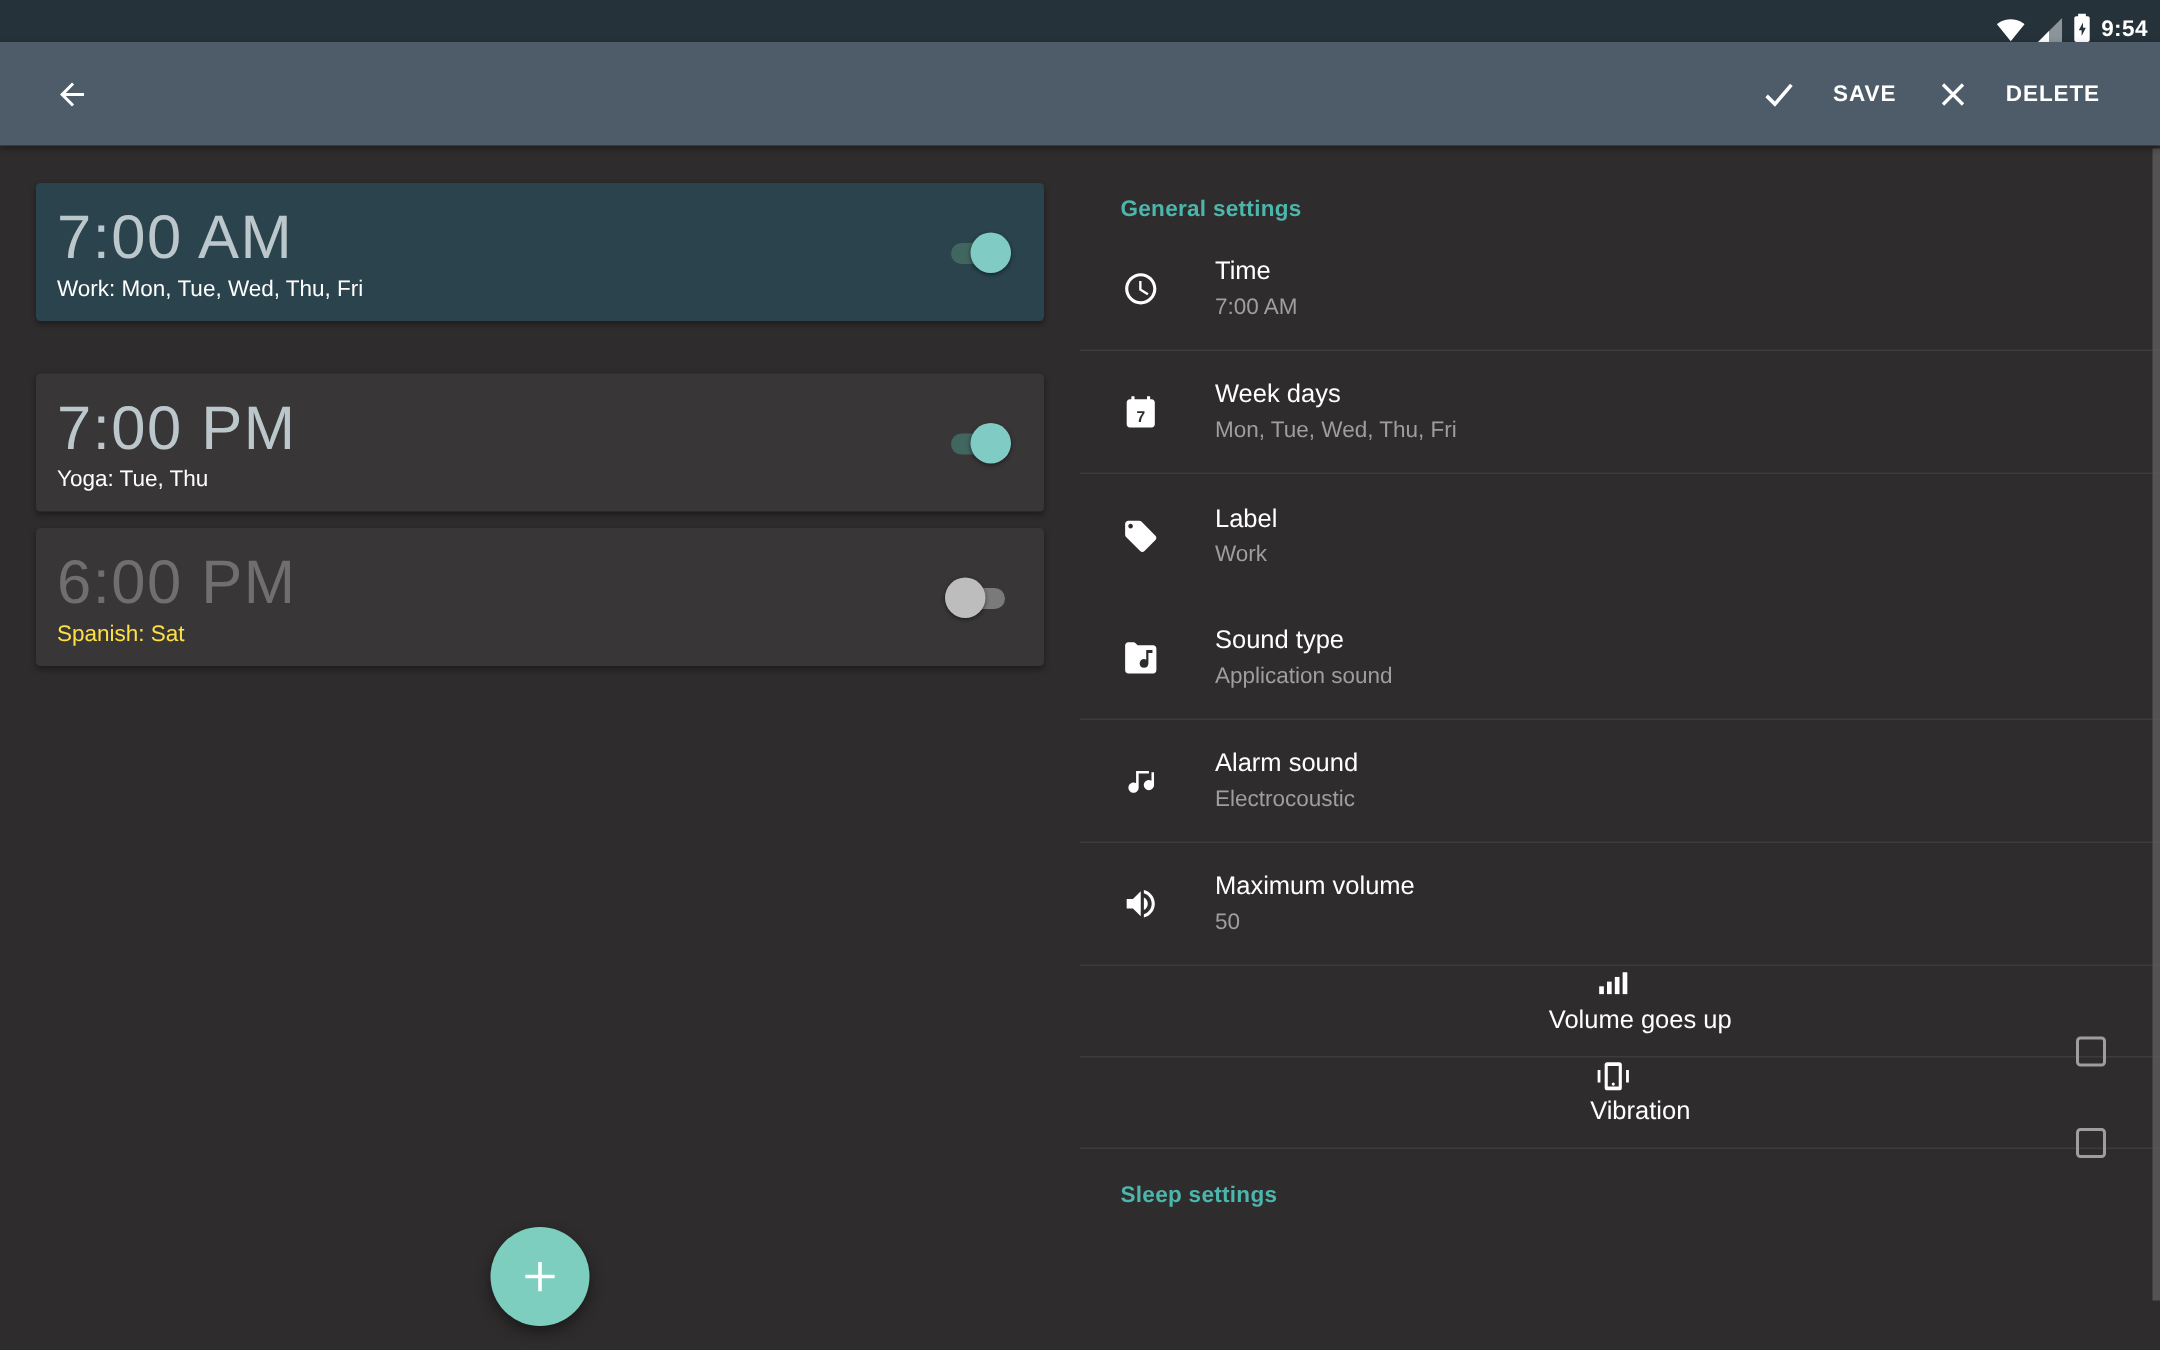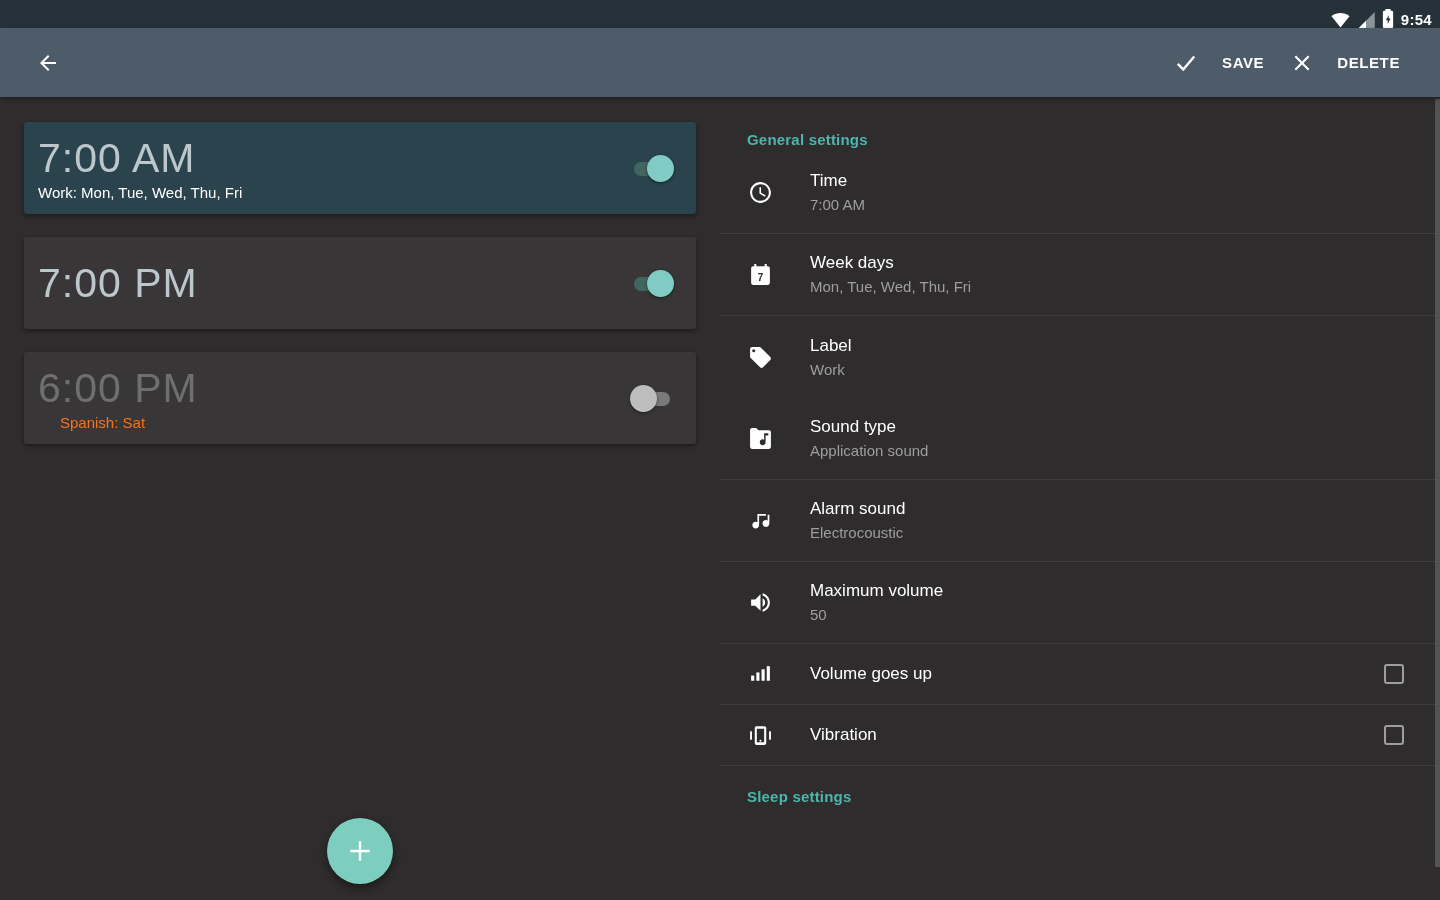--- a/index.html
+++ b/index.html
@@ -45,29 +45,29 @@
   .alarm-list { position: absolute; left: 0; top: 0; width: 720px; height: 100%; }
   .alarm-card {
     position: absolute; left: 24px; width: 672px; height: 92px;
     background: #393637; border-radius: 3px;
     box-shadow: 0 2px 4px rgba(0,0,0,.4);
     display: flex; align-items: center;
     padding: 0 22px 0 14px;
   }
   .alarm-card.on { background: #2a434d; }
   .alarm-card:nth-child(1) { top: 25px; }
-  .alarm-card:nth-child(2) { top: 140px; justify-content: space-between; }
+  .alarm-card:nth-child(2) { top: 152px; justify-content: space-between; }
   .alarm-card:nth-child(3) { top: 255px; }
   .alarm-body { flex: 1; display: flex; flex-direction: column; }
   .alarm-time {
     font-size: 41px; font-weight: 200; color: #bcc7cc; letter-spacing: 1px; line-height: 46px;
   }
   .alarm-sub { font-size: 15px; color: #ffffff; margin-top: 3px; }
   .alarm-body.off .alarm-time { color: #6f6f6f; }
-  .alarm-body.off .alarm-sub { color: #f97316; margin-left: 22px; }
+  .alarm-body.off .alarm-sub { color: #fde047; }
 
   
   .toggle { position: relative; width: 44px; height: 27px; cursor: pointer; flex: none; }
   .toggle .track {
     position: absolute; left: 4px; top: 7px; width: 36px; height: 14px;
     border-radius: 7px; background: #7a7a7a;
   }
   .toggle .knob {
     position: absolute; top: 0; width: 27px; height: 27px; border-radius: 50%;
     background: #bdbdbd; box-shadow: 0 1px 3px rgba(0,0,0,.5);
@@ -86,21 +86,21 @@
 
   
   .settings { position: absolute; left: 720px; top: 12px; width: 720px; height: 100%; padding-left: 27px; }
   .section-header {
     color: #4db6ac; font-size: 15px; font-weight: bold; letter-spacing: .2px;
     padding: 22px 0 4px 0;
   }
   .section-header.first { padding-top: 22px; }
   .srow { display: flex; align-items: center; margin-left: -27px; padding-left: 27px; cursor: pointer; }
   .srow.two { height: 82px; }
-  .srow.single { height: 61px; }
+  .srow.single { height: 61px; flex-direction: column; }
   .srow.div { border-bottom: 1px solid #3e3b3c; }
   .srow .icon { width: 26px; display: flex; justify-content: center; margin-right: 37px; flex: none; }
   .texts { display: flex; flex-direction: column; }
   .stitle { color: #ffffff; font-size: 17px; line-height: 22px; }
   .ssub { color: #9e9e9e; font-size: 15px; line-height: 21px; margin-top: 2px; }
 
   
   .checkbox {
     width: 20px; height: 20px; border-radius: 3px; margin-left: auto; margin-right: 36px;
     flex: none; position: relative; cursor: pointer;
@@ -179,20 +179,21 @@
       </div>
       <div class="toggle on">
         <span class="track"></span>
         <span class="knob"></span>
       </div>
     </div>
 
     <div class="alarm-card off">
       <div class="alarm-body on">
         <span class="alarm-time">7:00 PM</span>
+        <span class="alarm-sub">Yoga: Tue, Thu</span>
       </div>
       <div class="toggle on">
         <span class="track"></span>
         <span class="knob"></span>
       </div>
     </div>
 
     <div class="alarm-card off">
       <div class="alarm-body off">
         <span class="alarm-time">6:00 PM</span>

